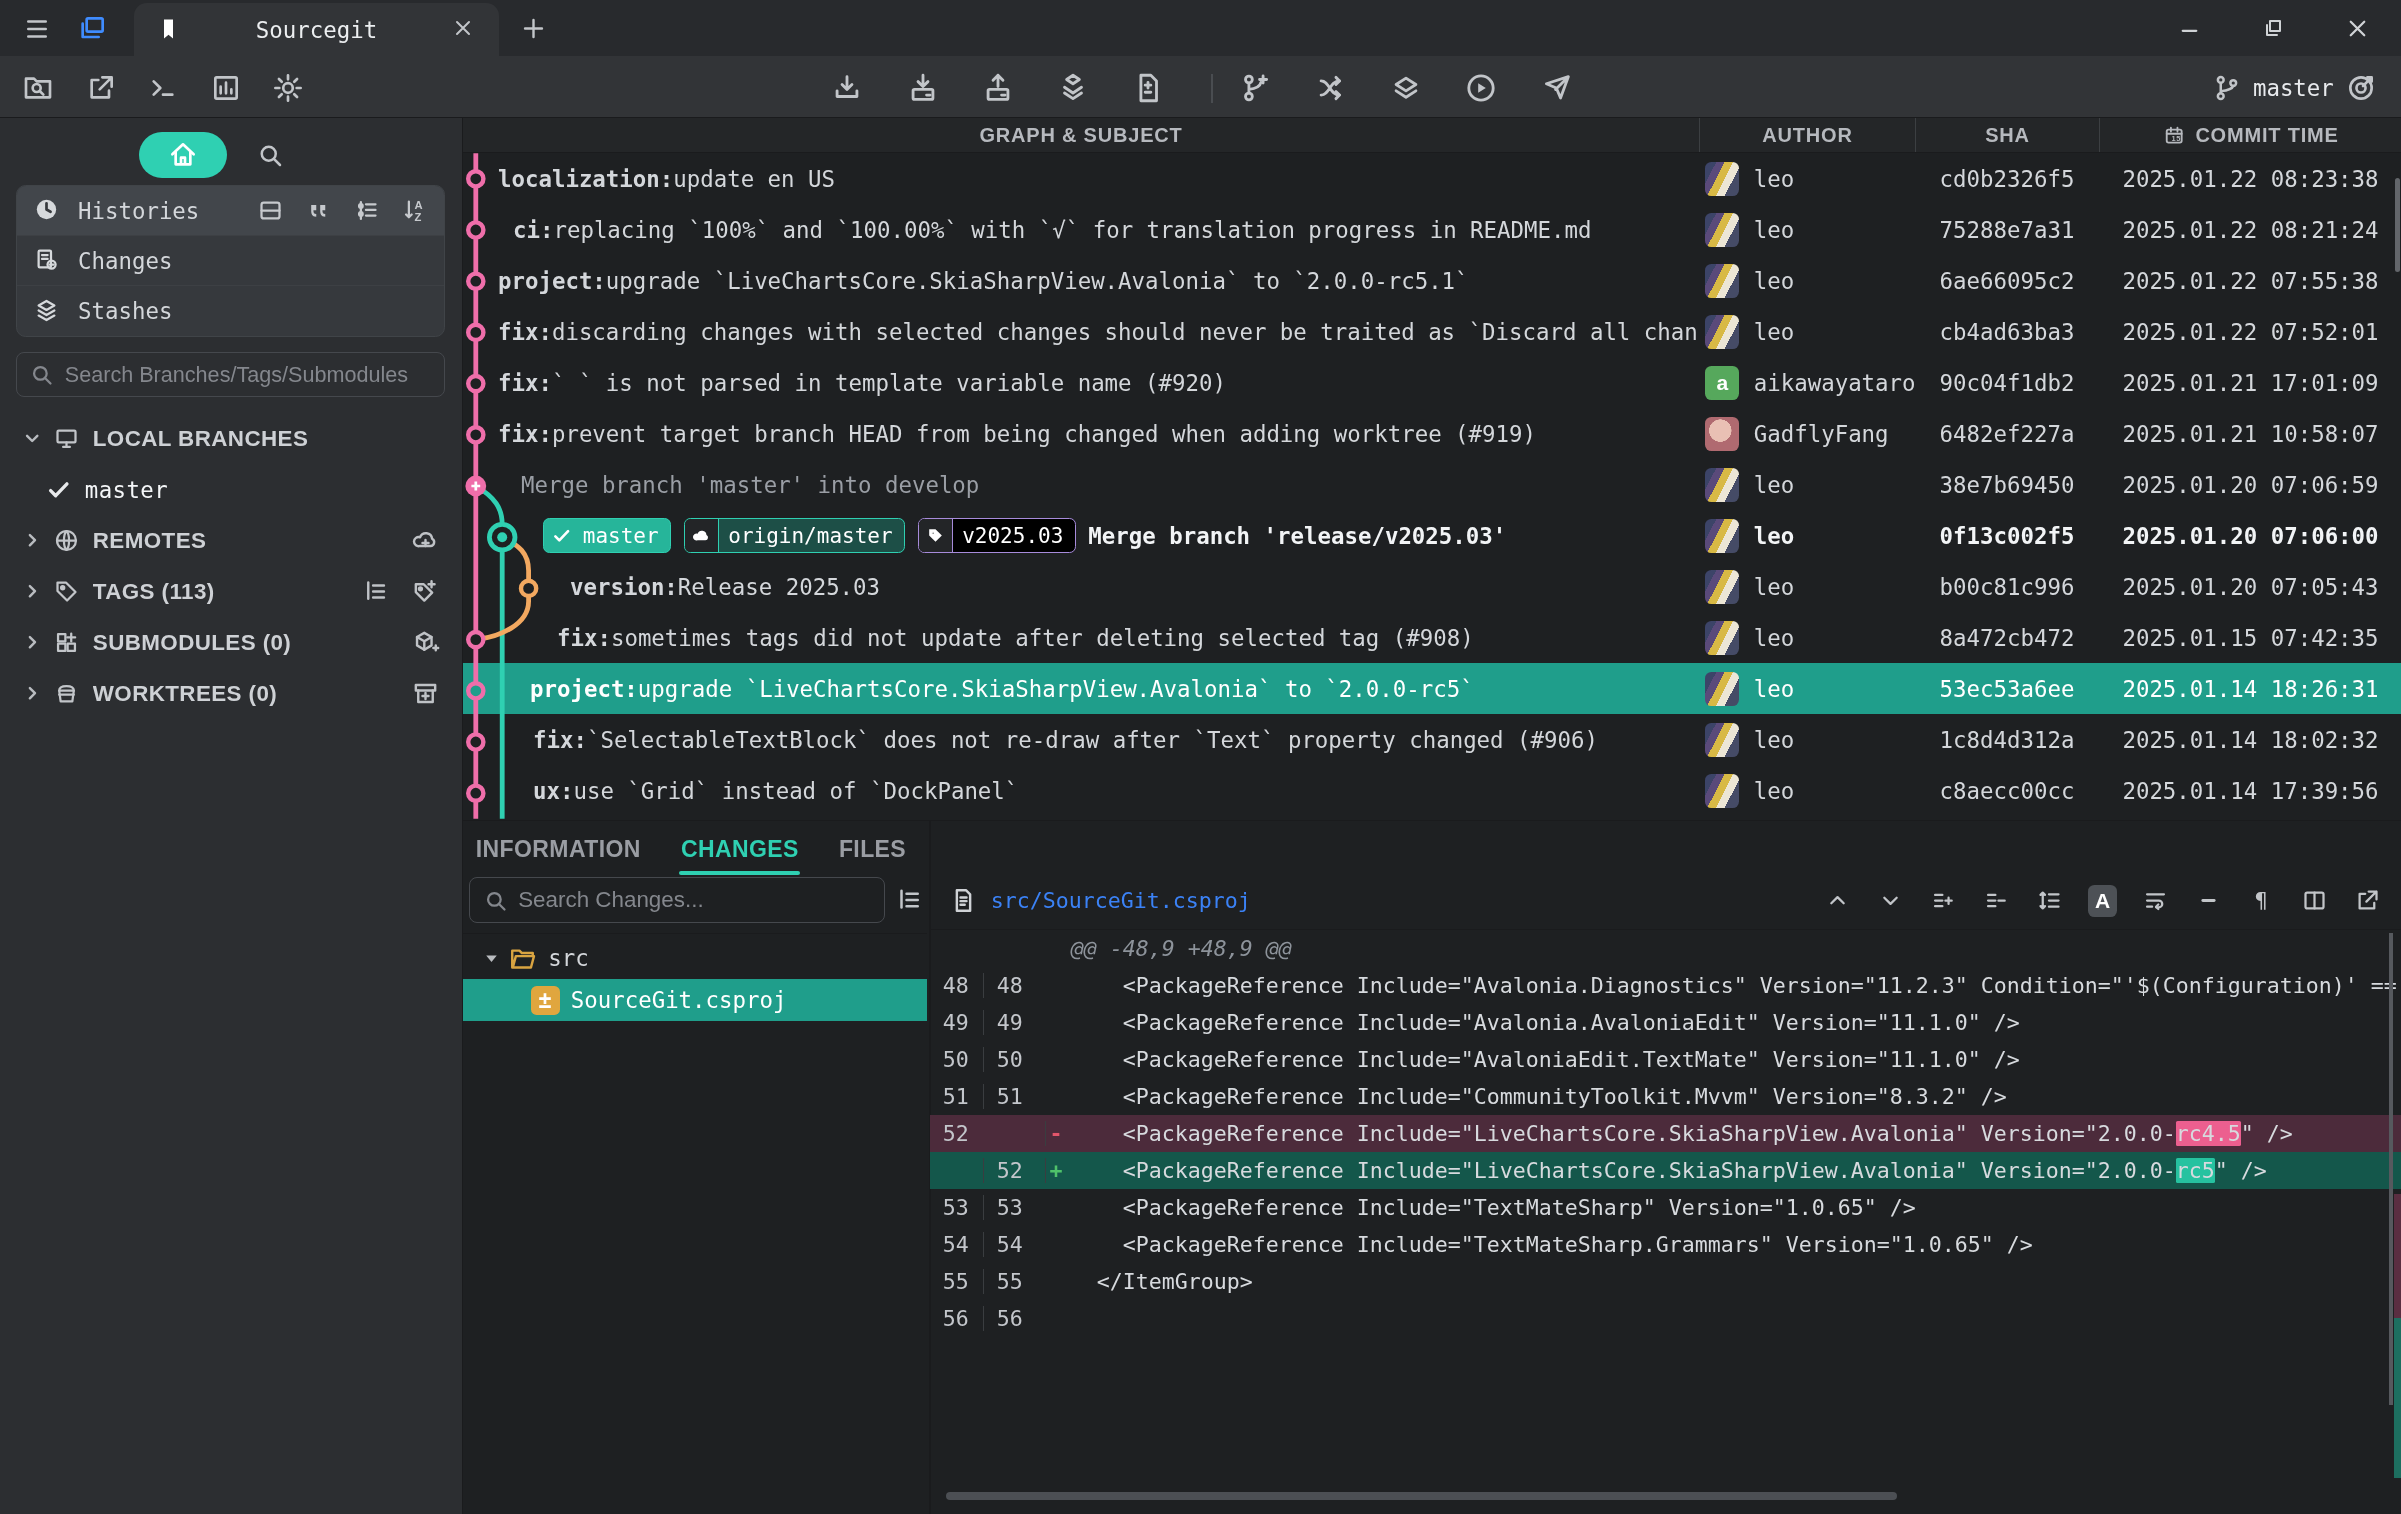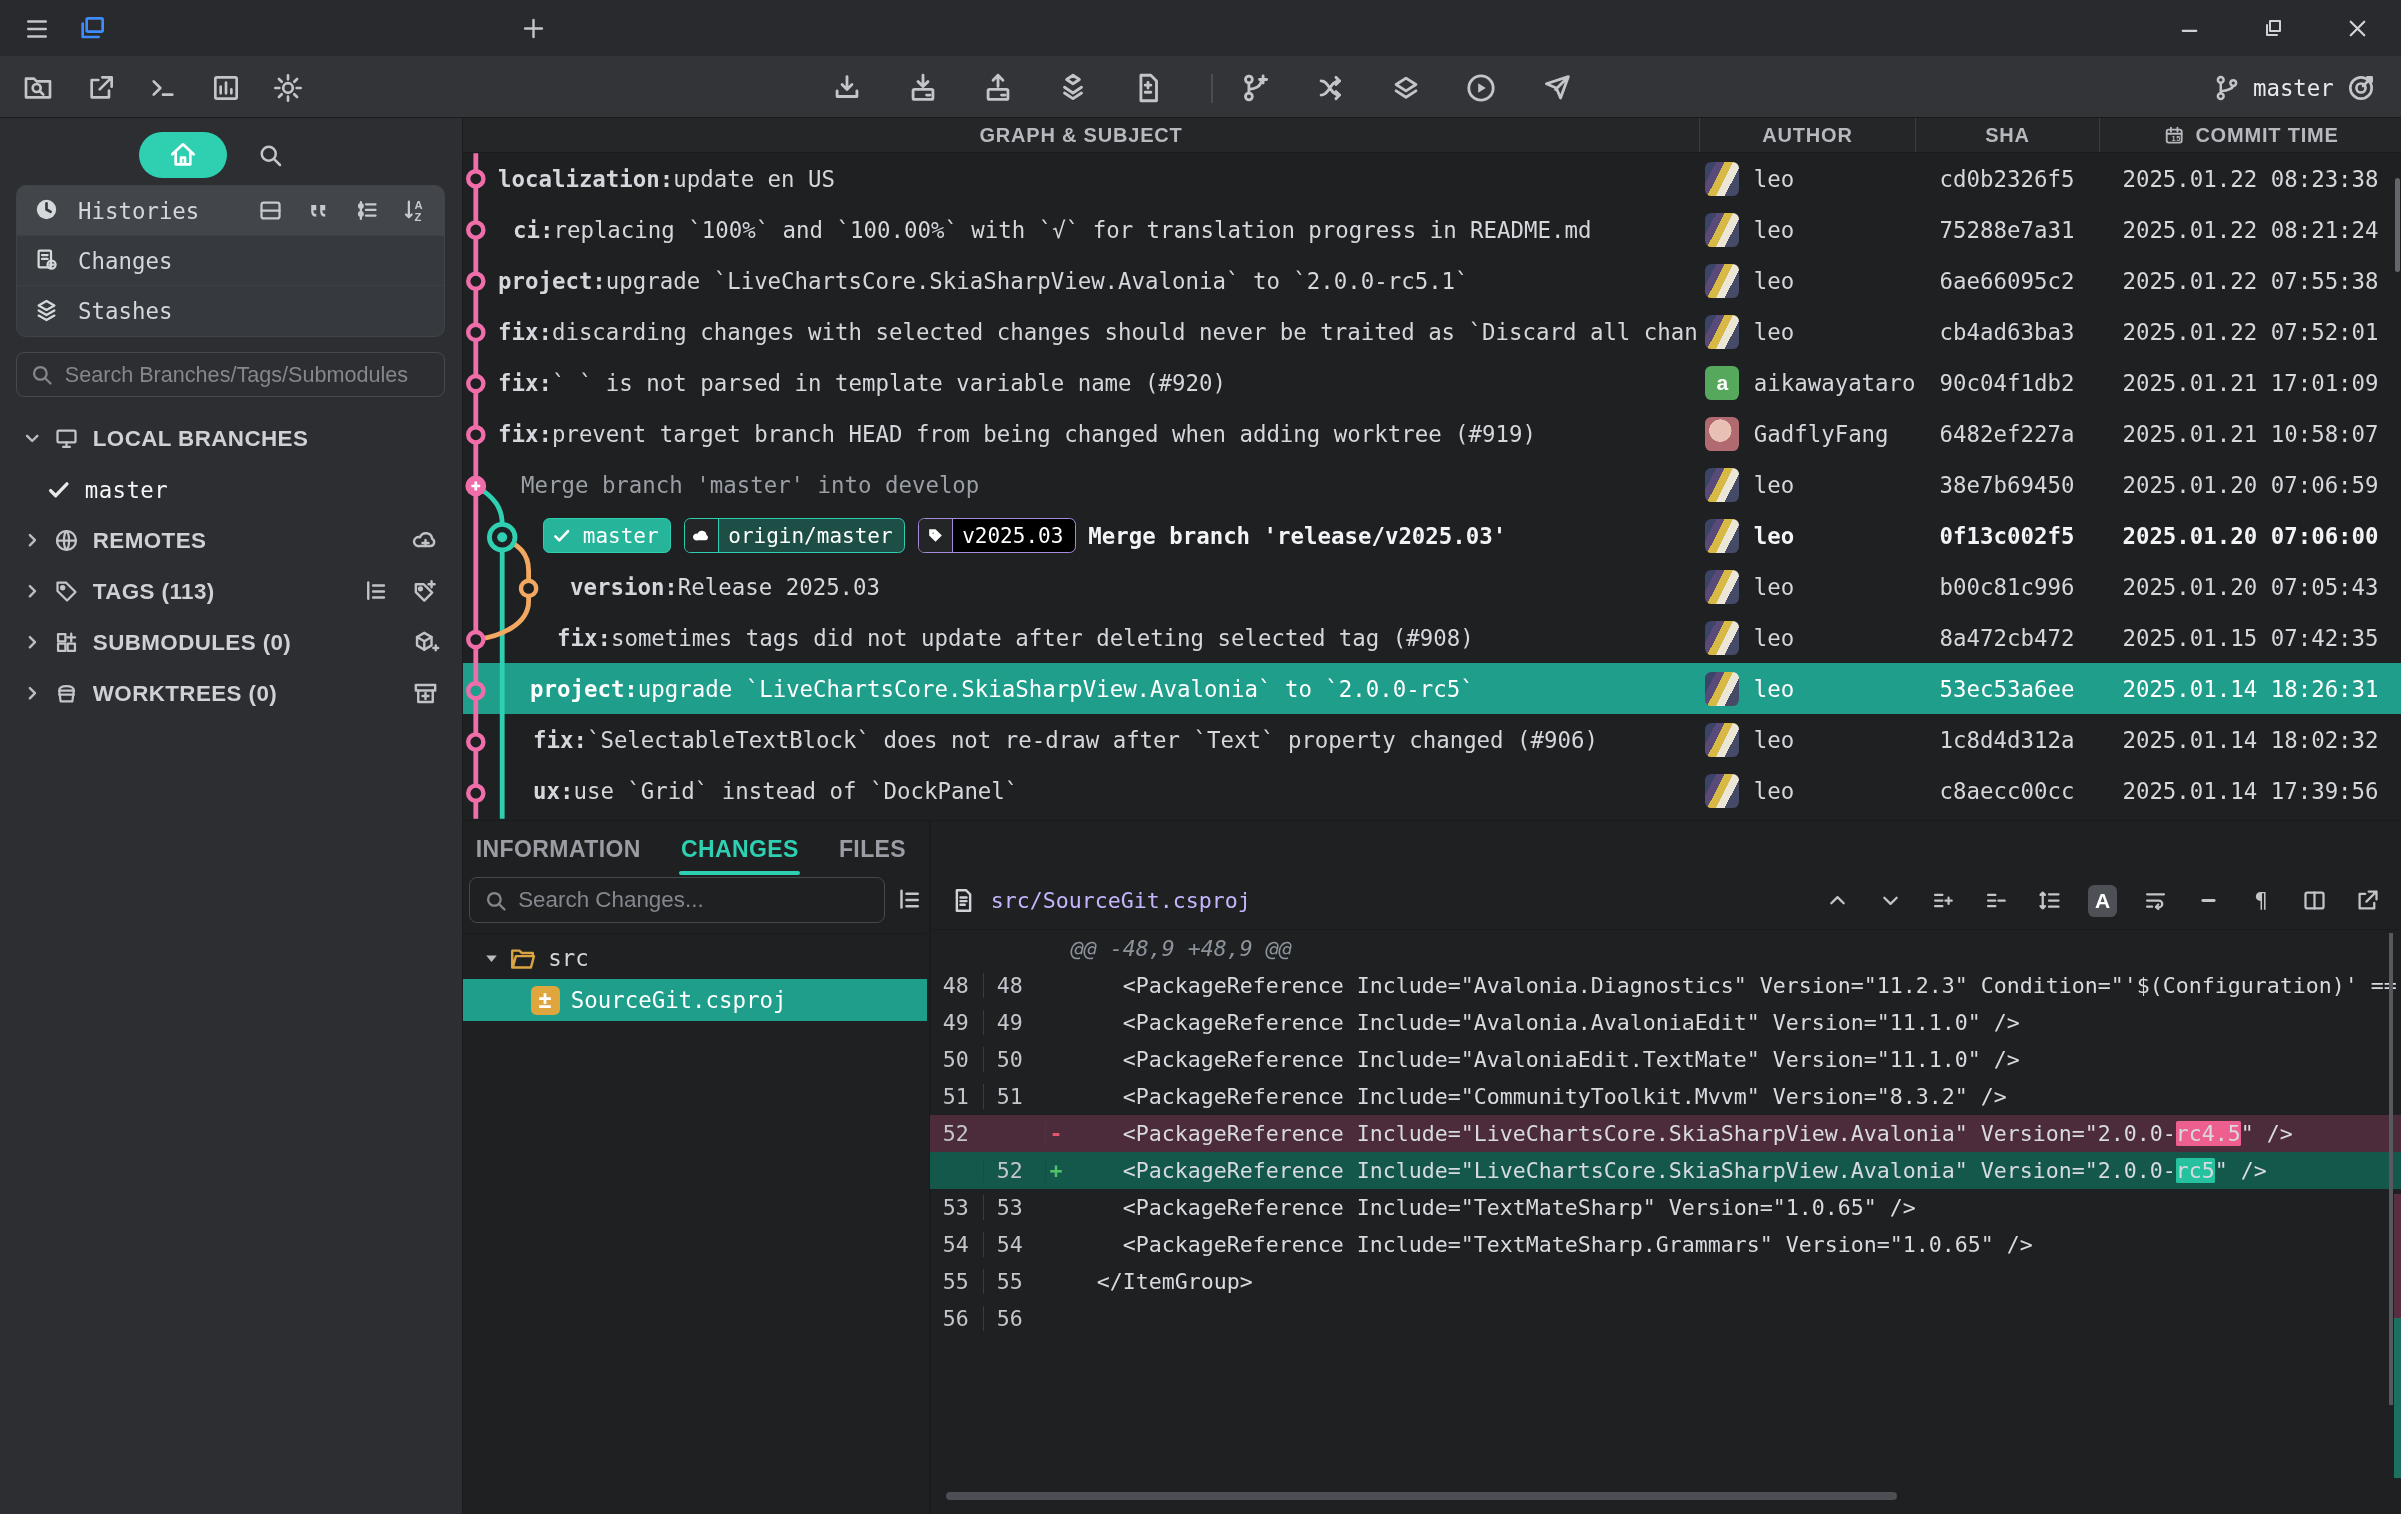--- a/index.html
+++ b/index.html
@@ -128,21 +128,21 @@
   .ft-mod{width:29px;height:29px;border-radius:5.6px;background:#e0a63e;color:#fff;display:flex;align-items:center;
     justify-content:center;font:700 22.4px var(--mono);margin:0 11.2px 0 50px;flex-shrink:0}
 
   #detail-divider{position:absolute;left:466px;top:0;width:1.6px;height:695px;background:var(--border-dark)}
 
   
   #diff{position:absolute;left:467px;top:0;width:1471px;height:695px}
   #diff-header{position:absolute;left:0;top:51px;width:1471px;height:58px;border-bottom:1.6px solid var(--border-dark);
     display:flex;align-items:center;padding:0 19px;color:var(--text)}
   #diff-header .fico{width:29px;height:29px;color:#cfd2d6;margin-right:12.8px}
-  #diff-header .fpath{font:21.6px var(--mono);color:#c4b5fd;flex:1}
+  #diff-header .fpath{font:21.6px var(--mono);color:#3b82f6;flex:1}
   #diff-header .dacts{display:flex;gap:24px;align-items:center;color:var(--icon)}
   #diff-header .dacts .di{width:29px;height:29px;display:flex;align-items:center;justify-content:center}
   .icon-a{width:32px;height:32px;border-radius:6.4px;background:#4d5156;color:#fff;font:700 21px var(--sans);
     display:flex;align-items:center;justify-content:center}
   #diff-body{position:absolute;left:0;top:109px;width:1471px;height:560px;overflow:hidden;font:21.6px var(--mono)}
   .dl{height:37px;display:flex;align-items:center;white-space:pre;color:#d7dade}
   .dl .no{width:53px;flex-shrink:0;padding-left:12.8px;color:#c3c6cb}
   .dl .no2{width:62px;flex-shrink:0;padding-left:12.8px;color:#c3c6cb;border-left:1.6px solid #3a3d40}
   .dl .sg{width:21px;flex-shrink:0;text-align:center;border-left:1.6px solid #3a3d40;font-weight:700}
   .dl .code{flex:1;min-width:0;overflow:hidden;padding-left:4.8px}
@@ -164,20 +164,33 @@
       <svg class="ic " width="30" height="30" viewBox="0 0 24 24">
         <path d="M5 6h14M5 12h14M5 18h14"></path>
       </svg>
     </div>
   <div class="tb-icon" id="win-ic">
       <svg class="ic " width="32" height="32" viewBox="0 0 24 24">
         <rect x="8" y="4" width="12" height="10" rx="1"></rect>
         <path d="M5 8v10h12"></path>
       </svg>
     </div>
+  <div id="main-tab">
+    <span class="bookmark">
+        <svg class="ic " width="27" height="27" viewBox="0 0 24 24">
+          <path d="M8 3h8v17l-4-3.4L8 20z" fill="currentColor" stroke="none"></path>
+        </svg>
+      </span>
+    <span class="tab-label">Sourcegit</span>
+    <span class="tab-close">
+        <svg class="ic " width="24" height="24" viewBox="0 0 24 24">
+          <path d="M6 6l12 12M18 6L6 18"></path>
+        </svg>
+      </span>
+  </div>
   <div id="newtab-btn">
       <svg class="ic " width="29" height="29" viewBox="0 0 24 24">
         <path d="M12 5v14M5 12h14"></path>
       </svg>
     </div>
   <div class="win-ctl" id="win-min">
       <svg class="ic " width="27" height="27" viewBox="0 0 24 24">
         <path d="M6 14h12"></path>
       </svg>
     </div>

